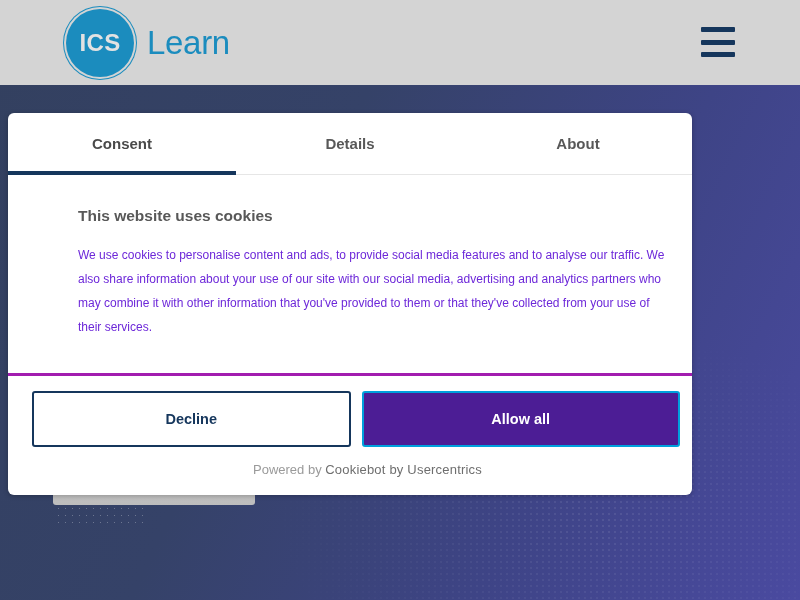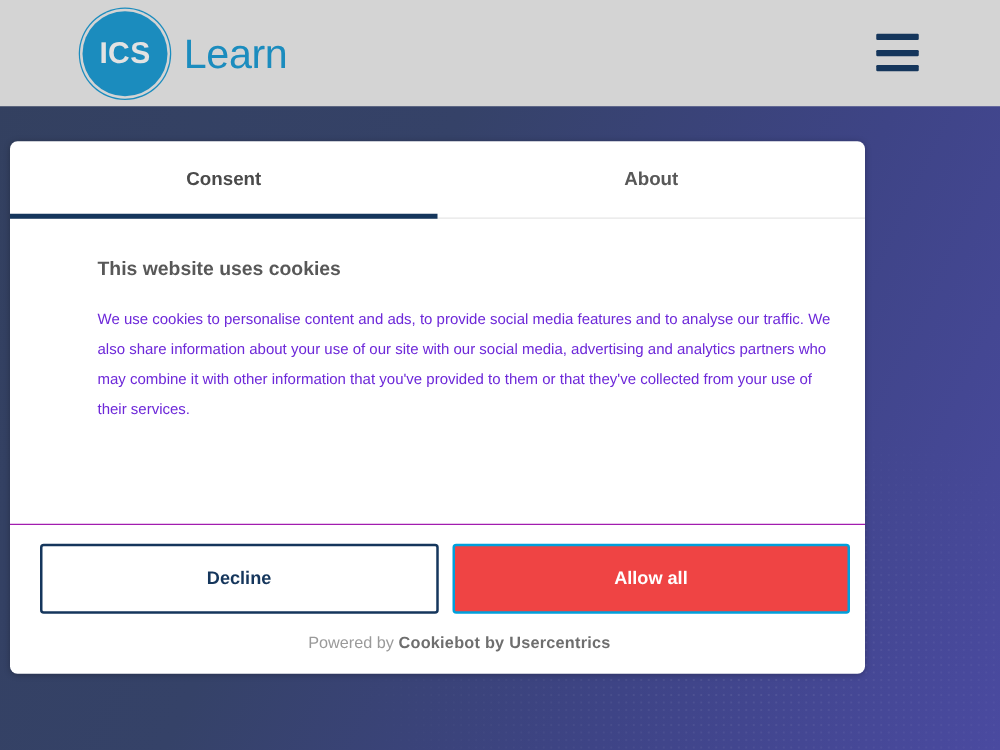--- a/index.html
+++ b/index.html
@@ -105,57 +105,57 @@
     font-size: 15.5px; font-weight: 700; color: #585858;
     margin-bottom: 18px;
   }
   #dialog-text {
     font-size: 12px; color: #6d28d9; line-height: 24px;
     max-width: 742px;
     padding-bottom: 34px;
   }
 
   #actions {
-    border-top: 1px solid #a21caf;
+    border-top: 3px solid #a21caf;
     padding: 15px 12px 0 24px;
-    display: flex; gap: 11px; margin-top: 46px;
+    display: flex; gap: 11px;
   }
   .btn {
     flex: 1 1 0;
     height: 56px;
     display: flex; align-items: center; justify-content: center;
     font-size: 14.5px; font-weight: 700;
     border-radius: 3px;
     cursor: pointer;
     user-select: none;
   }
   .btn-outline {
     background: #ffffff;
     border: 2px solid #15365c;
     color: #15365c;
   }
   .btn-primary {
-    background: #ef4444;
+    background: #4c1d95;
     border: 2px solid #00a0dc;
     color: #ffffff;
   }
   .chev {
     display: inline-block; margin-left: 12px;
     width: 7px; height: 7px;
     border-top: 2px solid #15365c; border-right: 2px solid #15365c;
     transform: rotate(45deg);
     position: relative; top: -1px;
   }
   #powered {
     text-align: center;
     padding: 15px 0 18px 0;
     font-size: 13px;
   }
   #powered .pb-pre { color: #9a9a9a; margin-left: 35px; }
-  #powered .pb-brand { color: #6e6e6e; font-weight: 700; letter-spacing: .2px; }
+  #powered .pb-brand { color: #6e6e6e; font-weight: 400; letter-spacing: .2px; }
 </style>
 </head>
 <body>
 
 <div id="page-bg">
   <div id="bg-dots"></div>
   <div id="bg-dots-left"></div>
   <div id="bg-dots-mid"></div>
   <div id="hero-cta"></div>
 </div>
@@ -171,20 +171,21 @@
     <span></span>
     <span></span>
     <span></span>
   </div>
 </header>
 
 <section id="cookie-dialog">
 
   <nav id="tabs">
     <div class="tab active">Consent</div>
+    <div class="tab">Details</div>
     <div class="tab">About</div>
   </nav>
 
   <div id="dialog-body">
     <h2 id="dialog-title">This website uses cookies</h2>
     <p id="dialog-text">We use cookies to personalise content and ads, to provide social media features and to analyse our traffic. We also share information about your use of our site with our social media, advertising and analytics partners who may combine it with other information that you've provided to them or that they've collected from your use of their services.</p>
   </div>
 
   <div id="actions">
     <div class="btn btn-outline">

